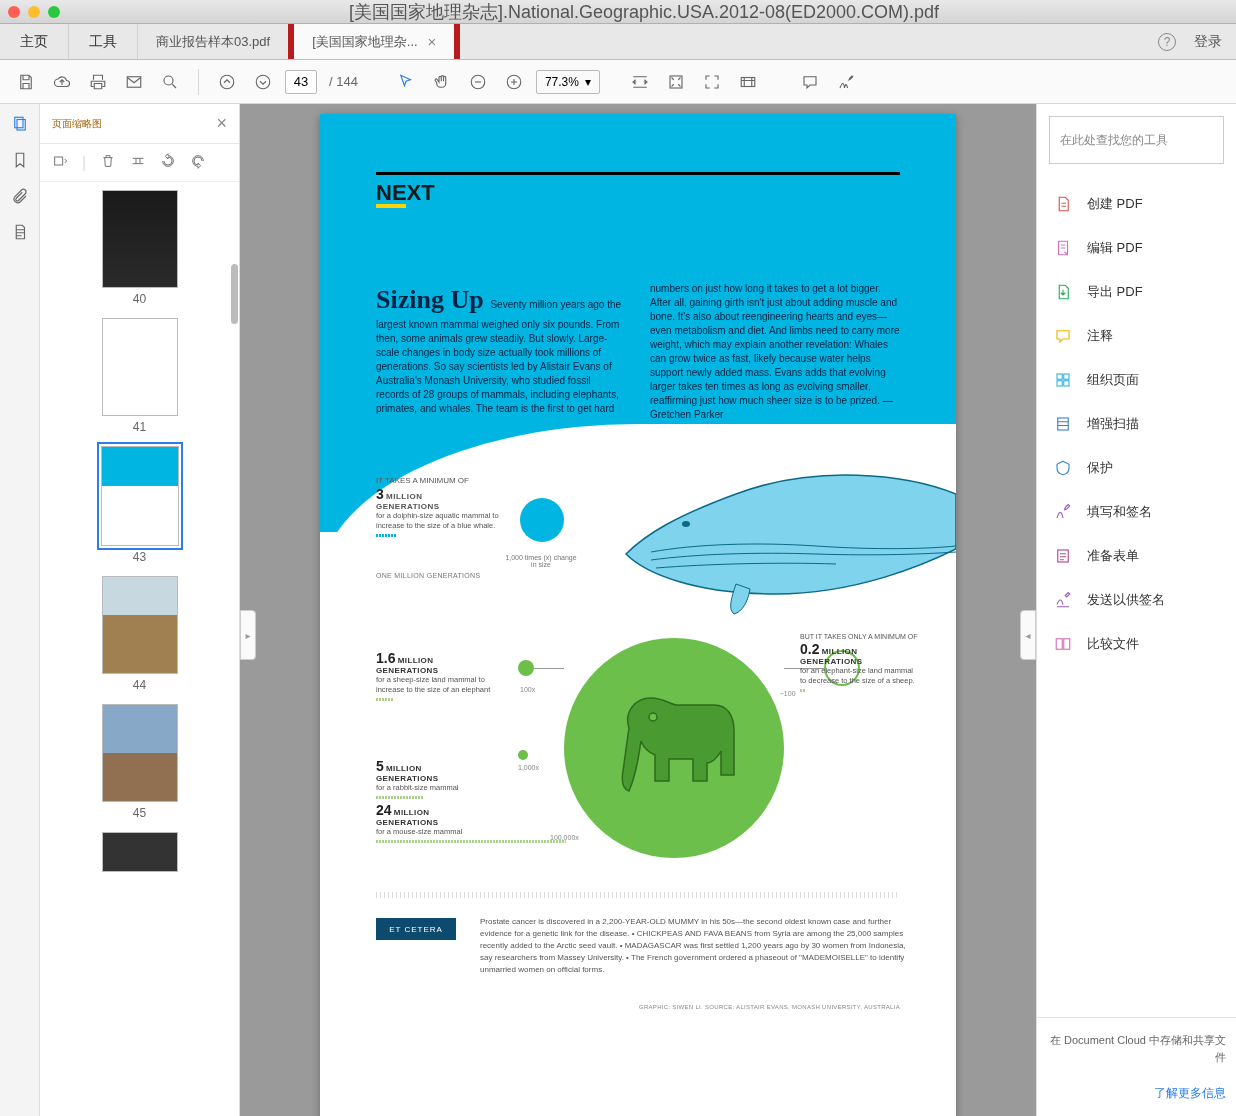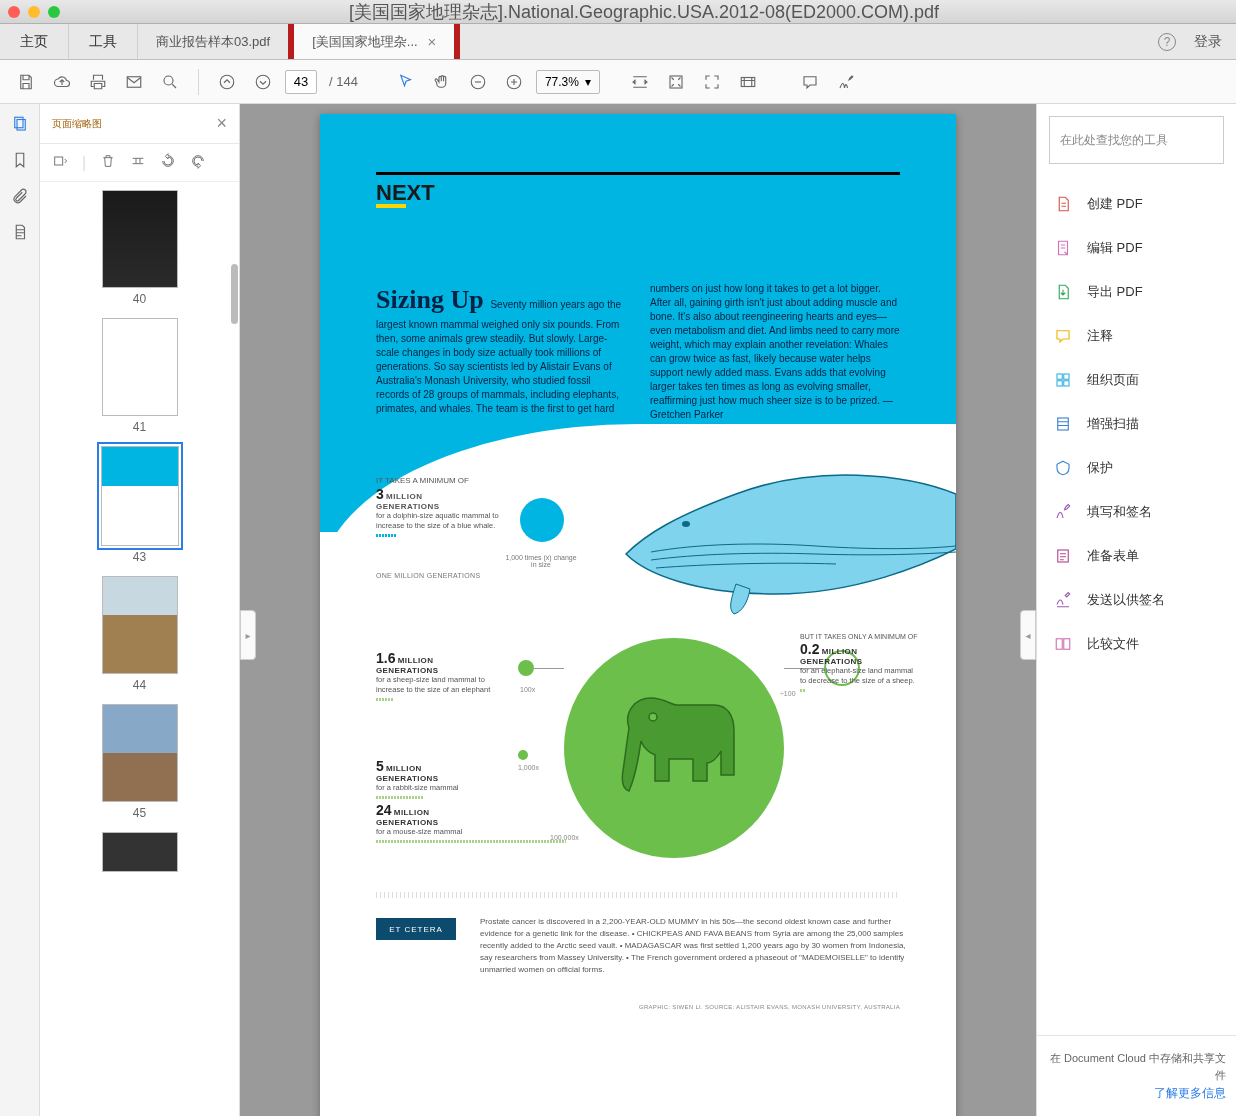--- a/index.html
+++ b/index.html
@@ -81,21 +81,21 @@
 .etctext{position:absolute;top:802px;left:160px;right:48px;font-size:8px;line-height:1.5;color:#555}
 .credit{position:absolute;top:890px;right:56px;font-size:6px;color:#888;letter-spacing:.3px}
 .rpanel{width:200px;background:#fff;border-left:1px solid #ddd;display:flex;flex-direction:column}
 .rsearch{margin:12px;height:48px;border:1px solid #ccc;padding:0 10px;font-size:12px;color:#888;display:flex;align-items:center}
 .tool-list{flex:1;padding:6px 0}
 .titem{display:flex;align-items:center;height:44px;padding:0 16px;gap:14px;font-size:13px;color:#333}
 .titem .ico{width:20px;height:20px;display:flex;align-items:center;justify-content:center}
 .titem .ico svg{width:18px;height:18px;fill:none;stroke-width:1.5}
 .rfoot{border-top:1px solid #e4e4e4;padding:14px 10px;text-align:right}
 .rfoot-t1{font-size:11px;color:#666;line-height:1.6}
-.rfoot-t2{font-size:12px;color:#2b7de9;margin-top:0}
+.rfoot-t2{font-size:12px;color:#2b7de9;margin-top:18px}
 
 .tv40{background:linear-gradient(#1a1a1a,#2a2a2a);}
 .tv41{background:#fff}
 .tv42{background:linear-gradient(135deg,#333,#0a4)}
 .tv43{background:linear-gradient(#00b5e2 0 40%,#fff 40% 100%)}
 .tv44{background:linear-gradient(#c8d8e0 0 40%,#a08050 40%)}
 .tv45{background:linear-gradient(#88a8c8 0 50%,#907050 50%)}
 .tv46{background:#333}
 </style>
 </head>

